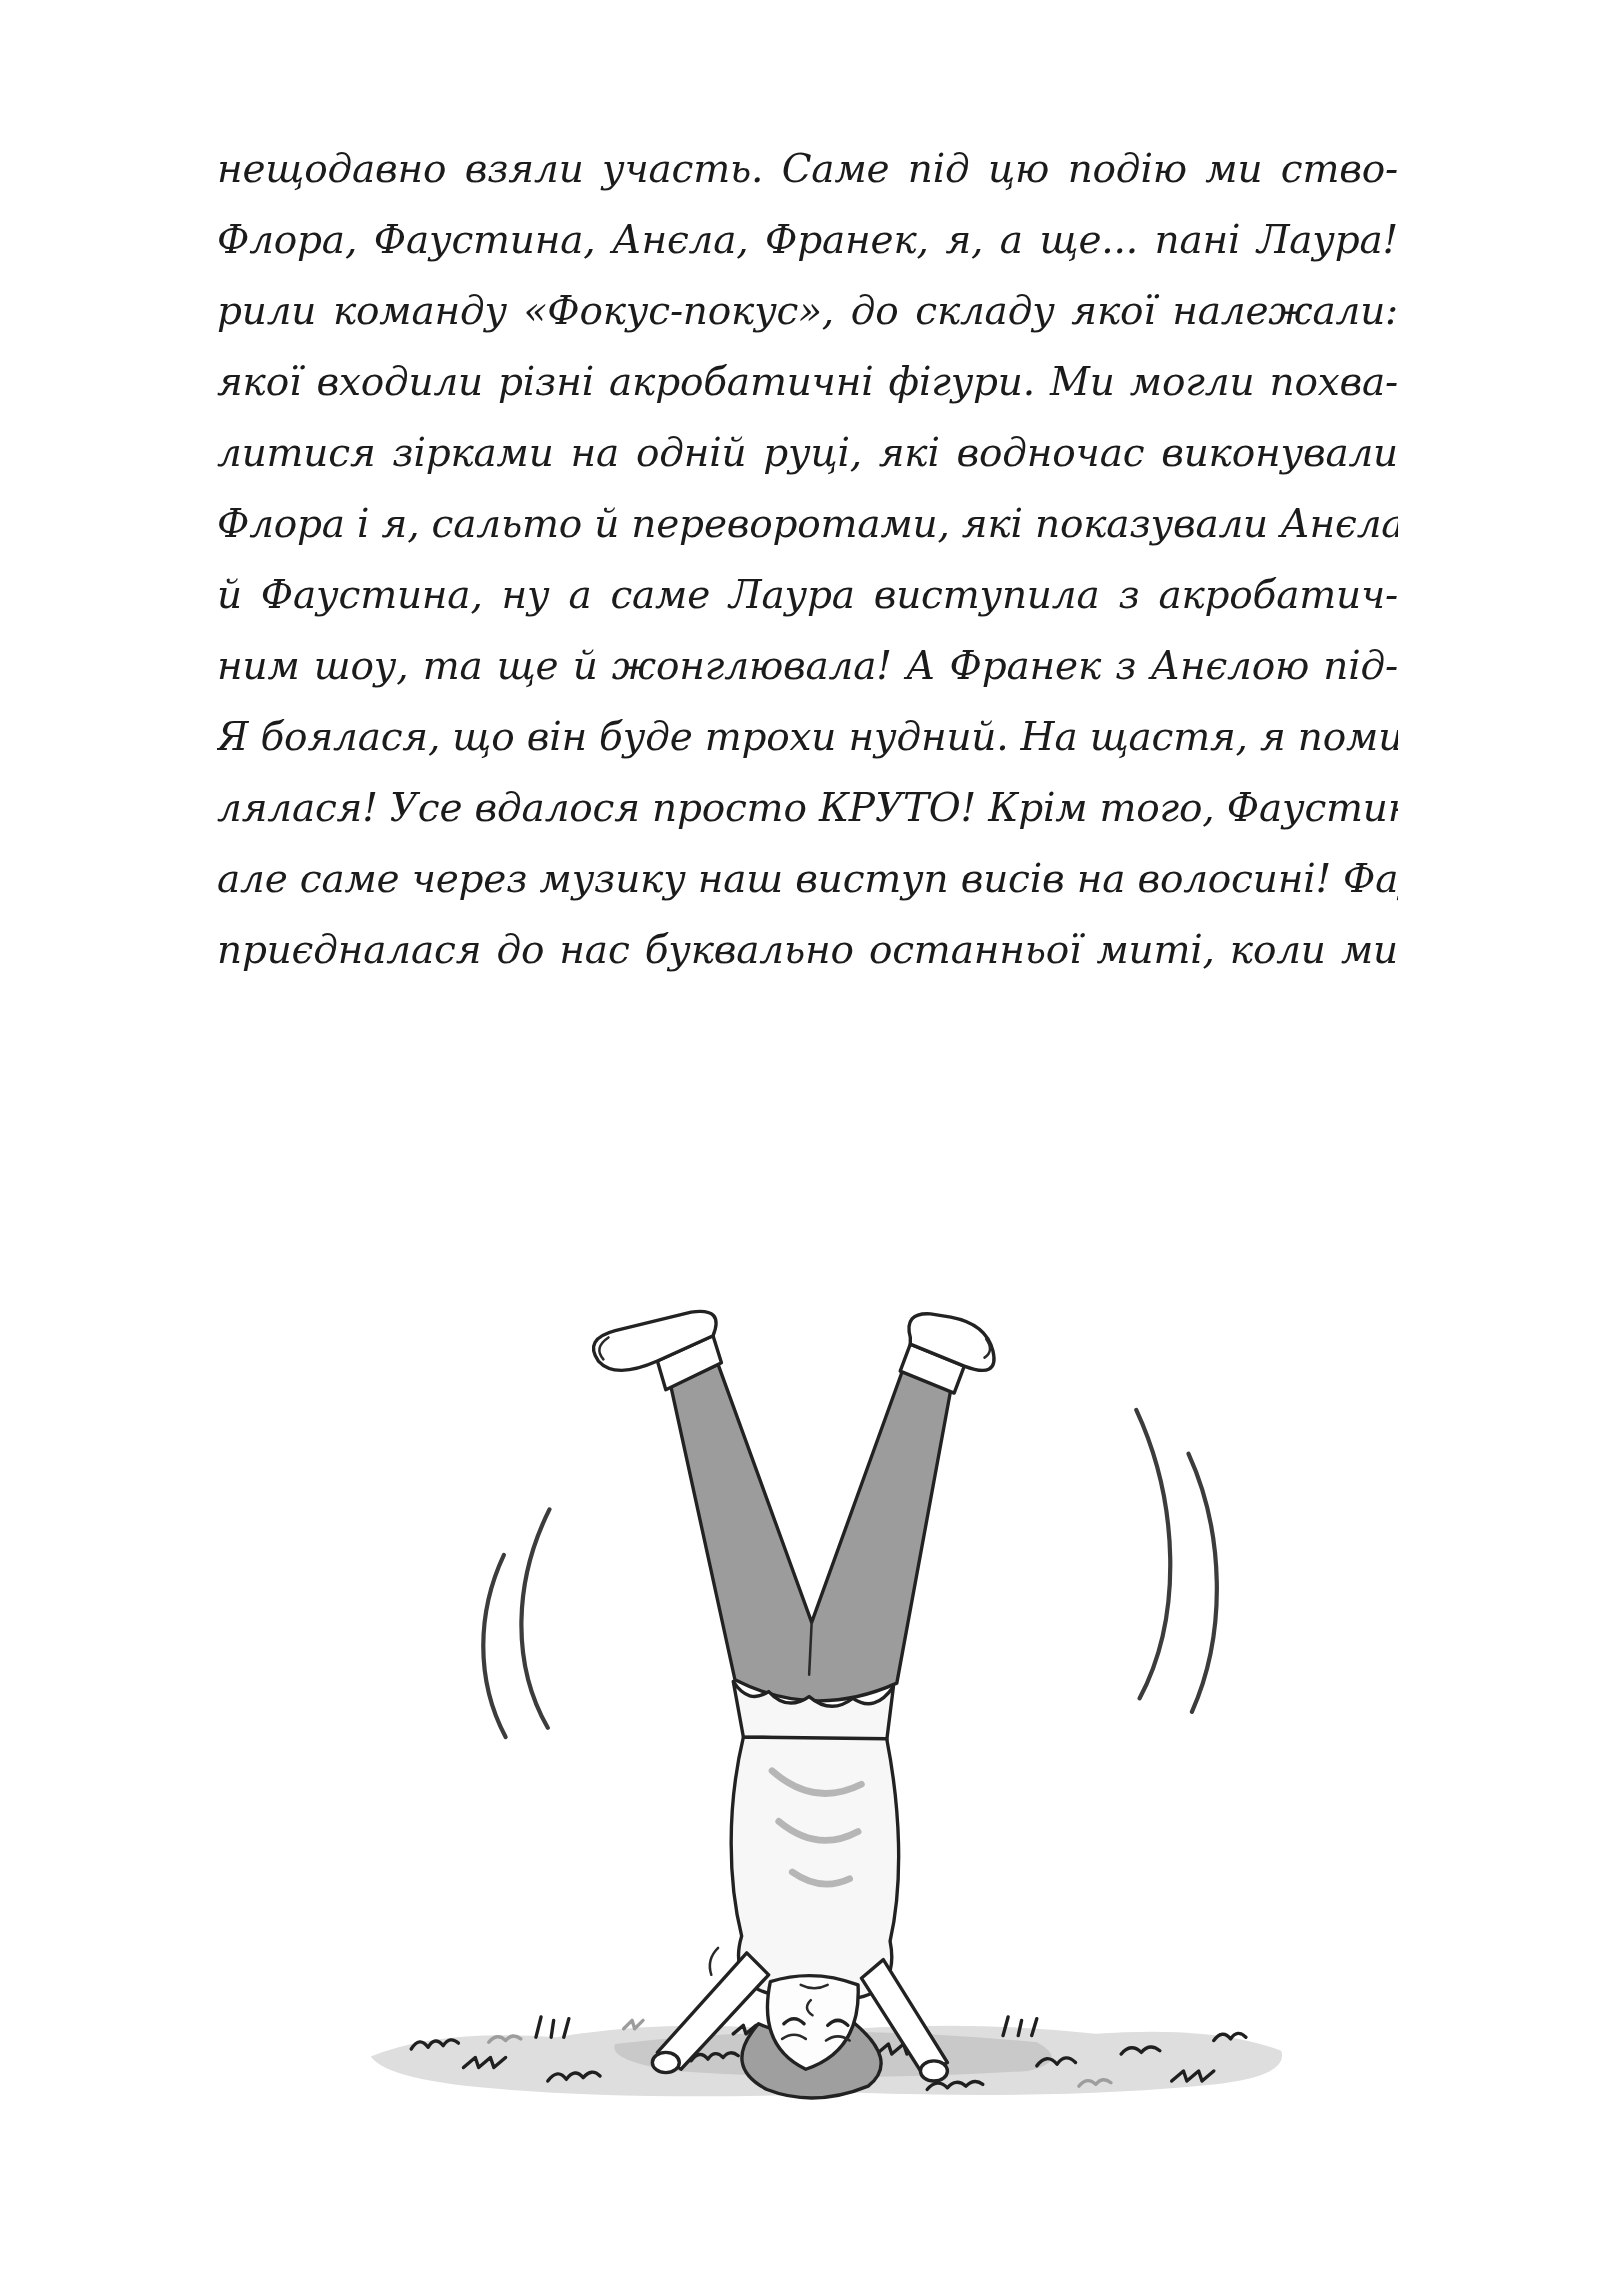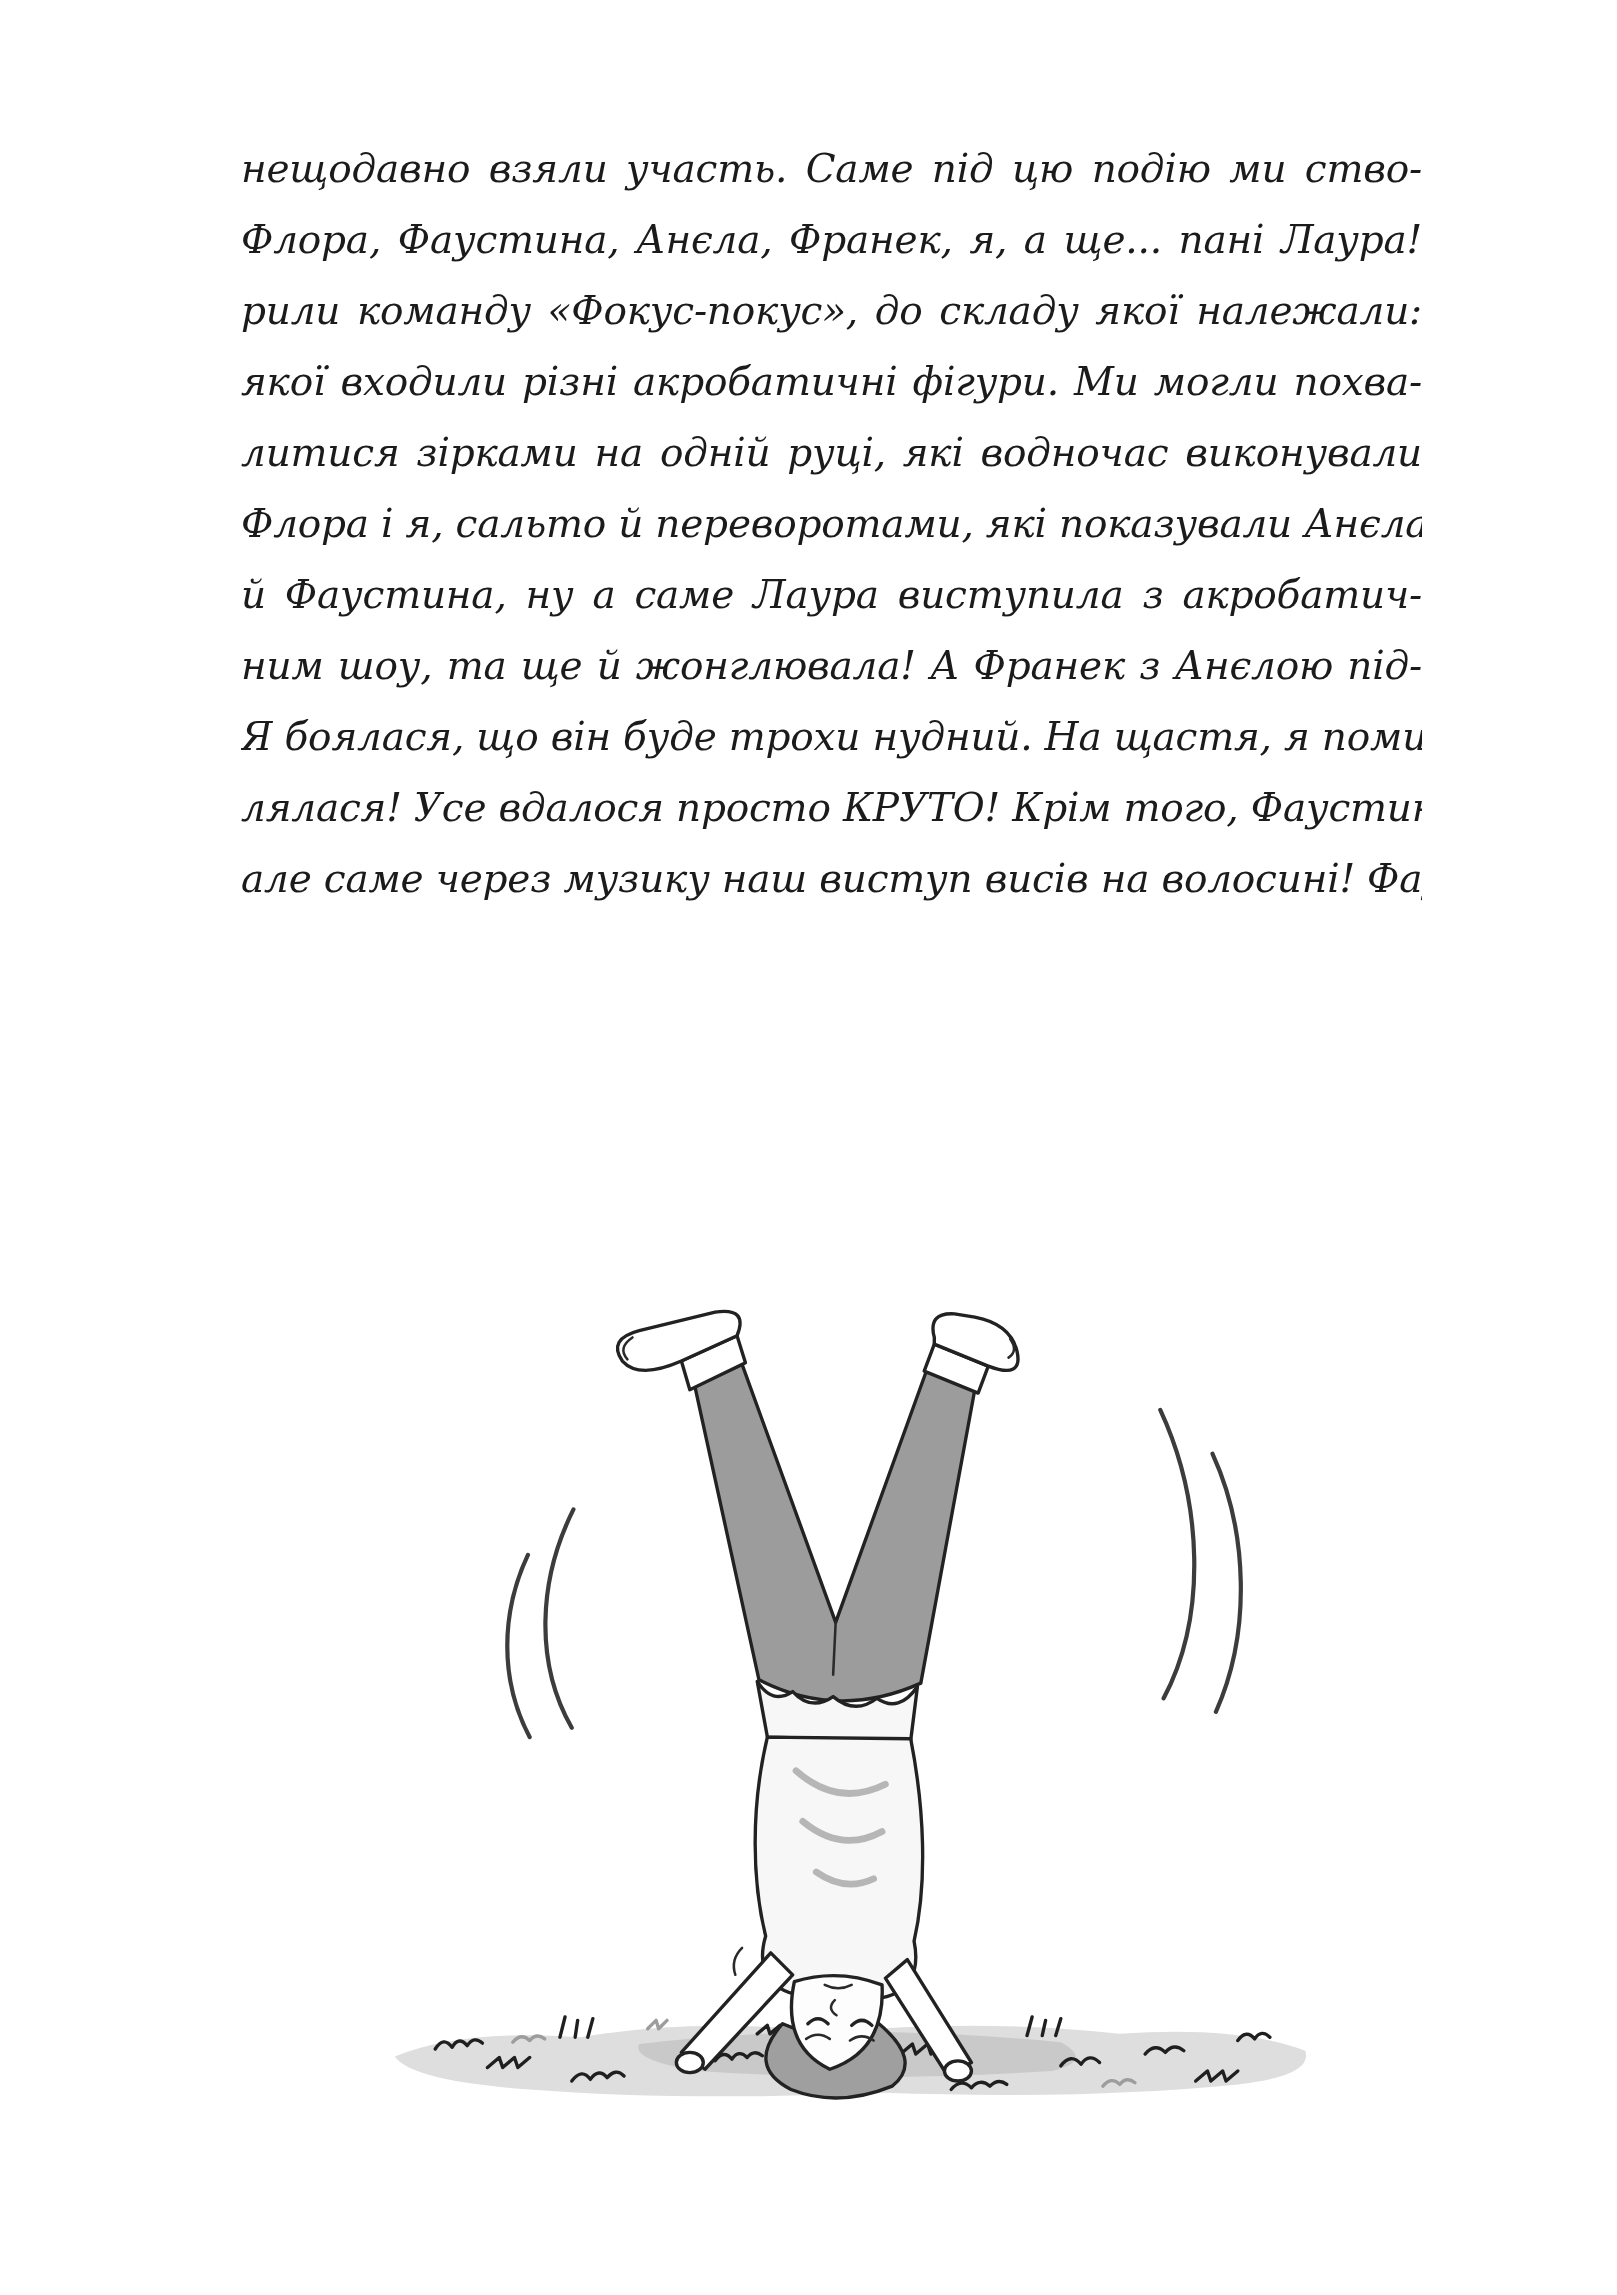--- a/index.html
+++ b/index.html
@@ -8,21 +8,20 @@
     width: 1618px;
     height: 2295px;
     position: relative;
     font-family: "DejaVu Serif", serif;
     overflow: hidden;
   }
   .page {
     position: absolute;
     inset: 0;
     background: #ffffff;
-    margin-left: 24px;
   }
   .text-block {
     position: absolute;
     left: 217px;
     top: 133px;
     width: 1181px;
     color: #1b1b1b;
   }
   .line {
     height: 71px;
@@ -60,20 +59,21 @@
     <div class="line">Флора, Фаустина, Анєла, Франек, я, а ще... пані Лаура!</div>
     <div class="line">рили команду «Фокус-покус», до складу якої належали:</div>
     <div class="line">якої входили різні акробатичні фігури. Ми могли похва-</div>
     <div class="line">литися зірками на одній руці, які водночас виконували</div>
     <div class="line">Флора і я, сальто й переворотами, які показували Анєла</div>
     <div class="line">й Фаустина, ну а саме Лаура виступила з акробатич-</div>
     <div class="line">ним шоу, та ще й жонглювала! А Франек з Анєлою під-</div>
     <div class="line">Я боялася, що він буде трохи нудний. На щастя, я поми-</div>
     <div class="line">лялася! Усе вдалося просто КРУТО! Крім того, Фаустина</div>
     <div class="line">але саме через музику наш виступ висів на волосині! Фау</div>
+    <div class="line">приєдналася до нас буквально останньої миті, коли ми</div>
   </div>
 
   <div class="illustration">
     <svg viewBox="0 0 1160 950" xmlns="http://www.w3.org/2000/svg">
 
       <g>
         <path class="motion" d="M 252 246 C 210 330 206 428 250 505"></path>
         <path class="motion" d="M 198 300 C 166 368 164 448 200 516"></path>
       </g>
       <g>

